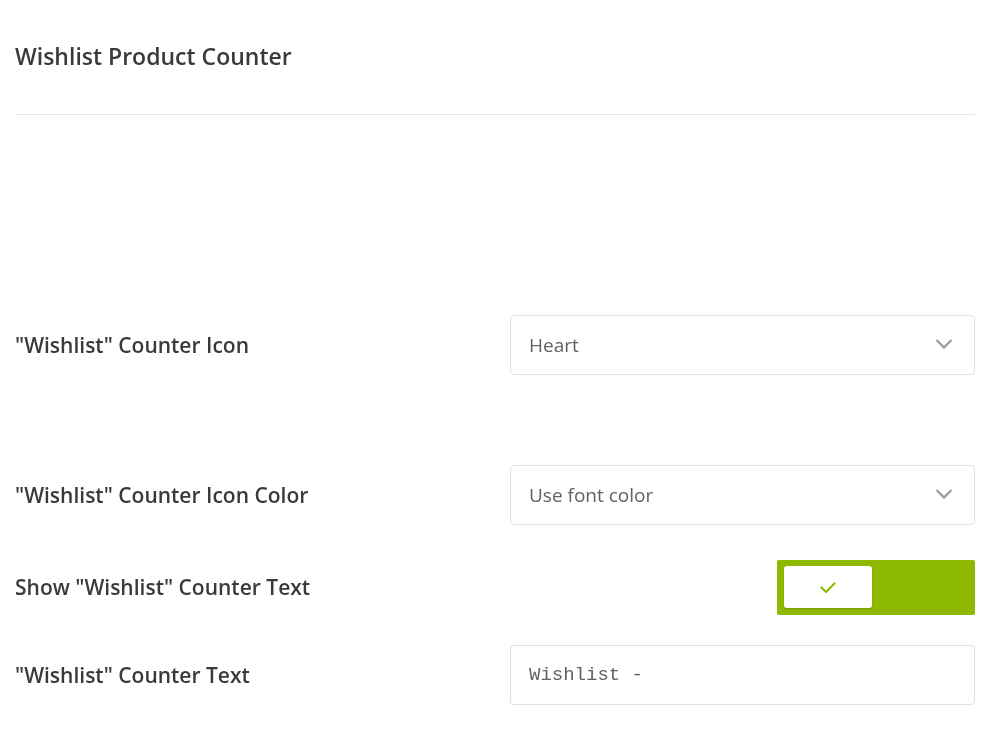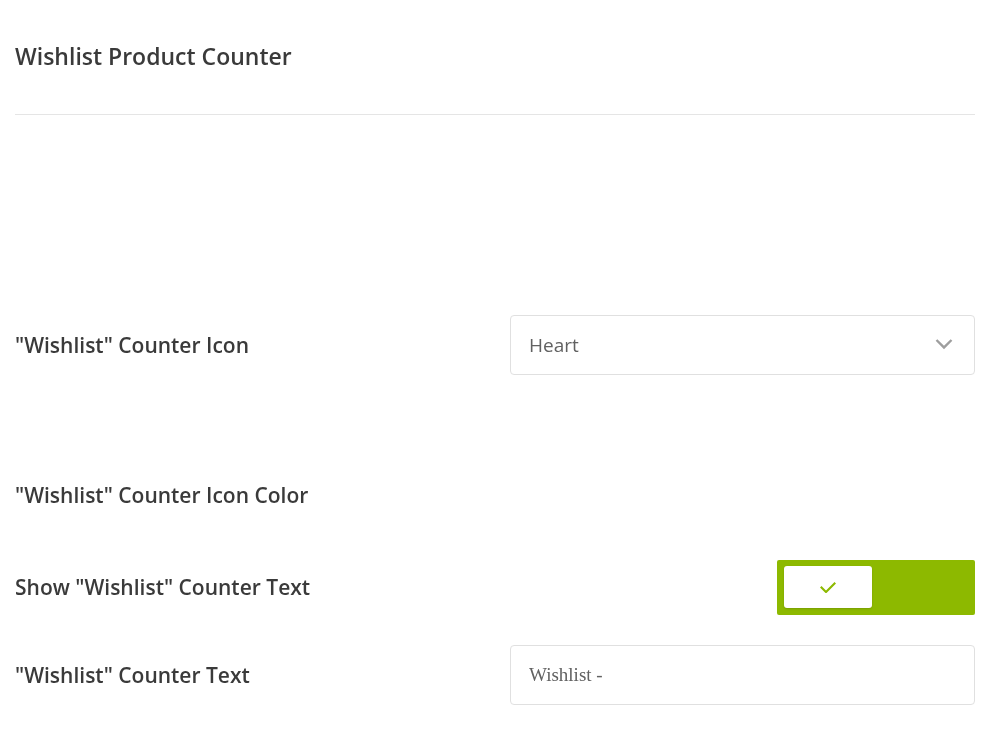--- a/index.html
+++ b/index.html
@@ -78,21 +78,21 @@
     }
     .text-input {
       width: 100%;
       height: 60px;
       border: 1px solid #e0e0e0;
       border-radius: 4px;
       background: #ffffff;
       padding: 4px 18px;
       font-size: 19px;
       color: #616161;
-      font-family: Liberation Serif, serif;
+      font-family: Liberation Mono, monospace;
       outline: none;
     }
     .toggle-wrap {
       flex: 1;
       display: flex;
       justify-content: flex-end;
     }
     .toggle {
       width: 198px;
       height: 55px;
@@ -135,20 +135,30 @@
         <svg viewBox="0 0 24 14">
             <path d="M2 2 L12 12 L22 2 L20 0 L12 8 L4 0 Z"></path>
           </svg>
       </span>
     </div>
   </div>
 </div>
 
 <div class="form-row">
   <div class="form-label">"Wishlist" Counter Icon Color</div>
+  <div class="form-control-wrap">
+    <div class="select-control">
+      <span class="select-value">Use font color</span>
+      <span class="chevron-down">
+        <svg viewBox="0 0 24 14">
+            <path d="M2 2 L12 12 L22 2 L20 0 L12 8 L4 0 Z"></path>
+          </svg>
+      </span>
+    </div>
+  </div>
 </div>
 
 <div class="form-row">
   <div class="form-label">Show "Wishlist" Counter Text</div>
   <div class="toggle-wrap">
     <div class="toggle">
       <div class="toggle-knob">
         <span class="check-icon">
           <svg viewBox="0 0 16 12">
               <path d="M6 9.5 L1.5 5 L0 6.5 L6 12.5 L16 2.5 L14.5 1 Z"></path>

